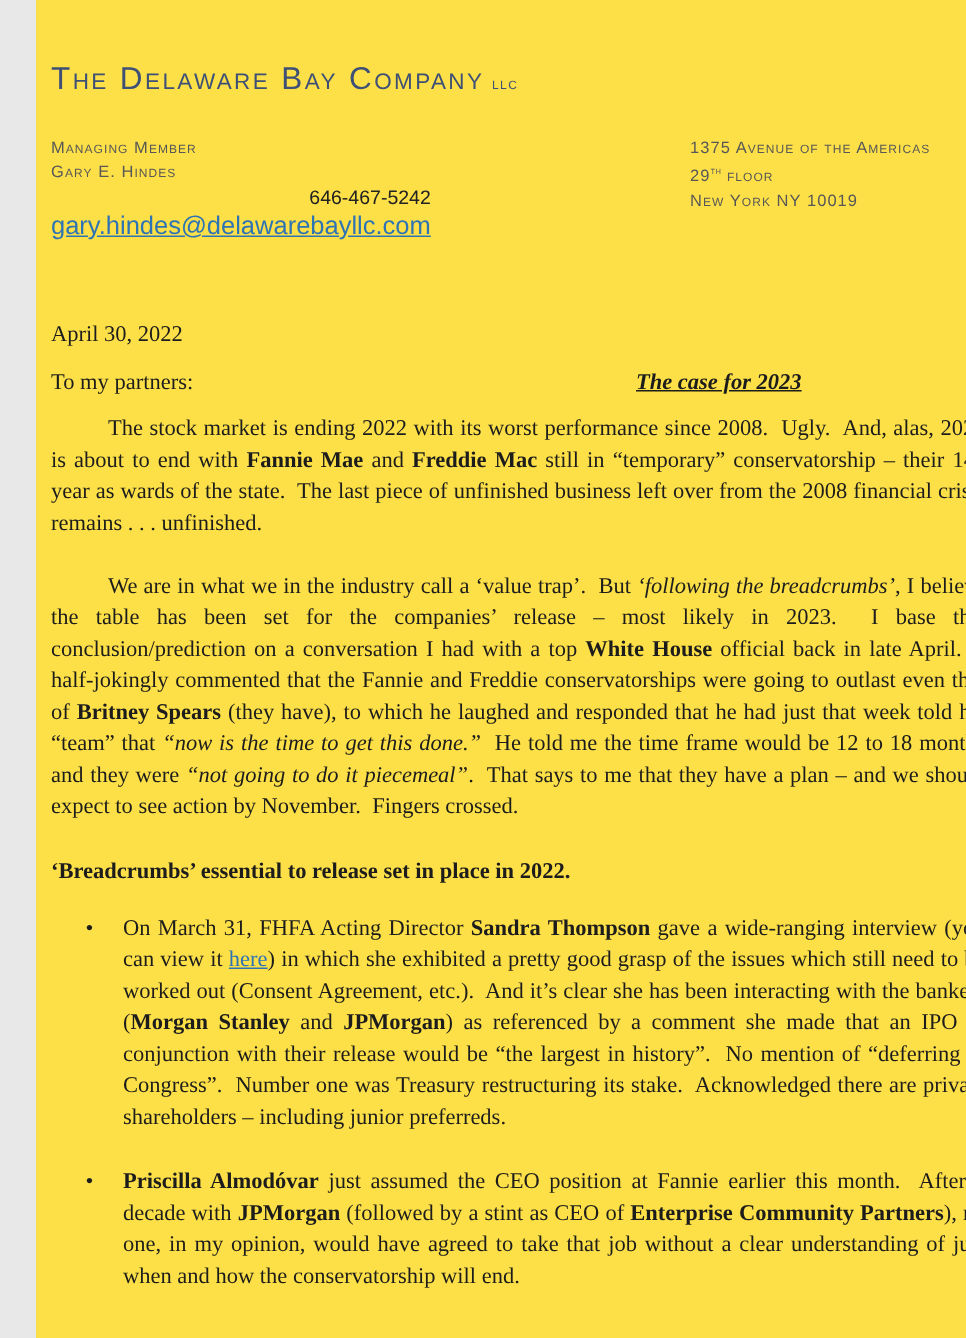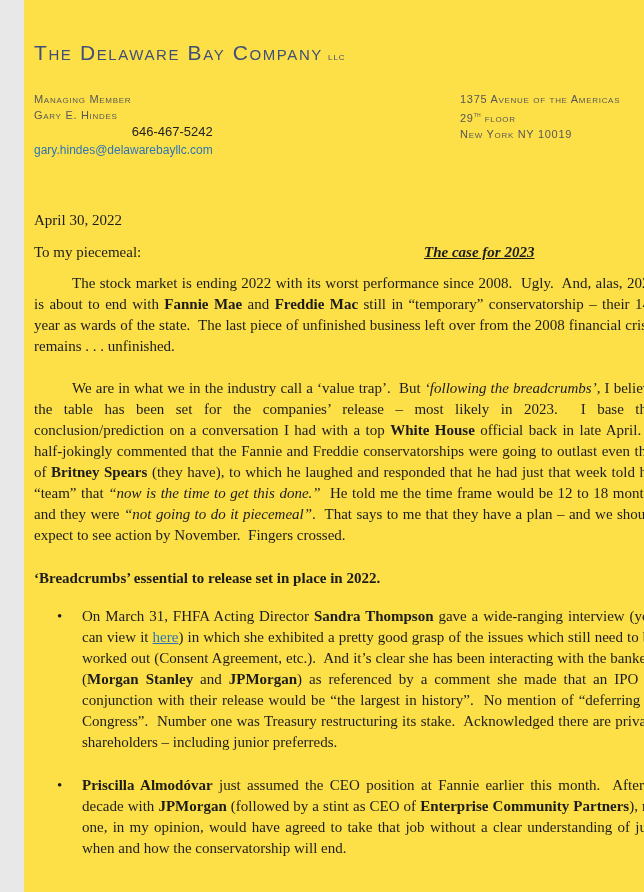--- a/index.html
+++ b/index.html
@@ -24,22 +24,22 @@
     display:flex; margin-top:22px;
     font-family:"Liberation Sans", sans-serif;
   }
   .caps-line {
     font-variant:small-caps; font-size:11px; letter-spacing:0.7px;
     color:#575757; line-height:16px;
   }
   .caps-line sup { font-size:7px; letter-spacing:0.3px; }
   .phone-line { font-size:13px; color:#222222; line-height:16px; margin-top:1px;text-align:right; }
   .email-line {
-    display:inline-block; font-size:12px; color:#2e74b5;
-    line-height:15px; margin-top:3px; cursor:pointer;
+    display:inline-block; font-size:17px; color:#2e74b5;
+    text-decoration:underline; line-height:15px; margin-top:3px; cursor:pointer;
   }
   .contact-right { margin-left:auto; width:197px; }
 
   
   .date-line { margin-top:52px; font-size:15px; line-height:21px; }
   .salutation-row { position:relative; margin-top:11px; font-size:15px; line-height:21px; height:21px; }
   .letter-title {
     position:absolute; left:390px; top:0;
     font-weight:bold; font-style:italic; text-decoration:underline;
     white-space:nowrap;
@@ -87,21 +87,21 @@
     <div class="contact-right">
       <div class="caps-line">1375 Avenue of the Americas</div>
       <div class="caps-line"><span>29</span><sup>th</sup><span> floor</span></div>
       <div class="caps-line">New York NY 10019</div>
     </div>
   </div>
 
   <p class="date-line">April 30, 2022</p>
 
   <div class="salutation-row">
-    <span>To my piecemeal:</span>
+    <span>To my partners:</span>
     <span class="letter-title">The case for 2023</span>
   </div>
 
   <p class="body-par indent par-1"><span>The stock market is ending 2022 with its worst performance since 2008.  Ugly.  And, alas, 2022 is about to end with </span><span style="font-weight: bold;">Fannie Mae</span><span> and </span><span style="font-weight: bold;">Freddie Mac</span><span> still in “temporary” conservatorship – their 14</span><sup>th</sup><span> year as wards of the state.  The last piece of unfinished business left over from the 2008 financial crisis remains . . . unfinished.</span></p>
   <p class="body-par indent par-2"><span>We are in what we in the industry call a ‘value trap’.  But </span><span style="font-style: italic;">‘following the breadcrumbs’</span><span>, I believe the table has been set for the companies’ release – most likely in 2023.  I base this conclusion/prediction on a conversation I had with a top </span><span style="font-weight: bold;">White House</span><span> official back in late April.  I half-jokingly commented that the Fannie and Freddie conservatorships were going to outlast even that of </span><span style="font-weight: bold;">Britney Spears</span><span> (they have), to which he laughed and responded that he had just that week told his “team” that </span><span style="font-style: italic;">“now is the time to get this done.”</span><span>  He told me the time frame would be 12 to 18 months and they were </span><span style="font-style: italic;">“not going to do it piecemeal”</span><span>.  That says to me that they have a plan – and we should expect to see action by November.  Fingers crossed.</span></p>
 
   <h3 class="section-heading">‘Breadcrumbs’ essential to release set in place in 2022.</h3>
 
   <ul class="bullet-list">
     <li class="bullet-item">

